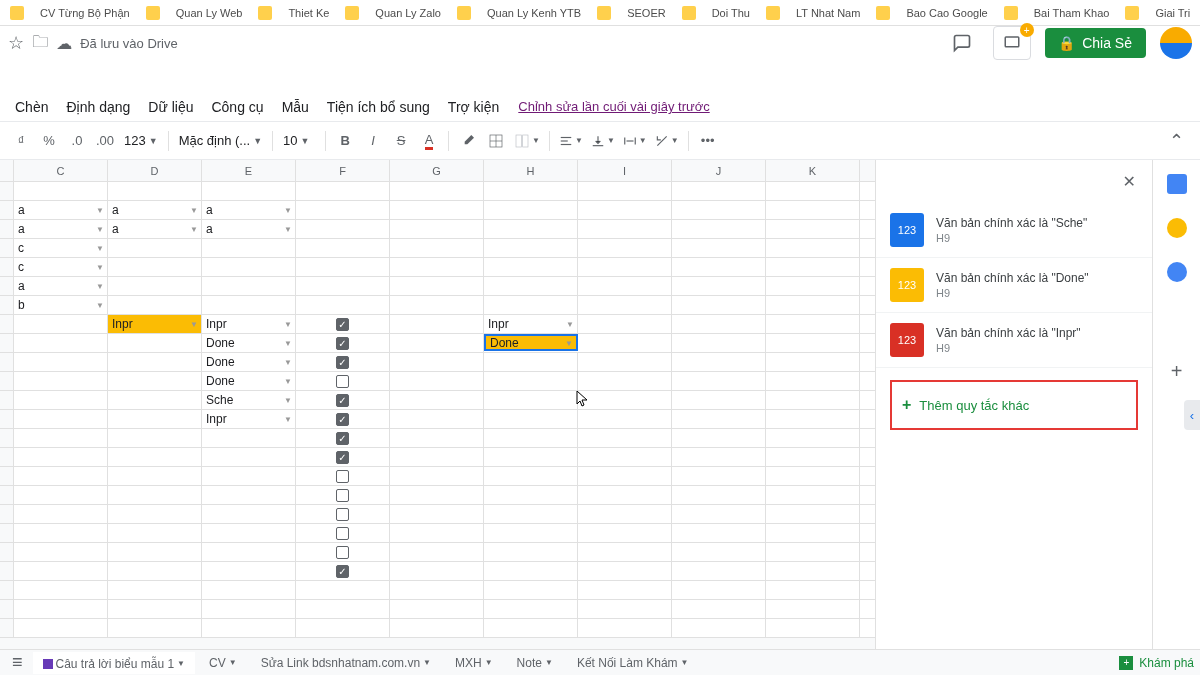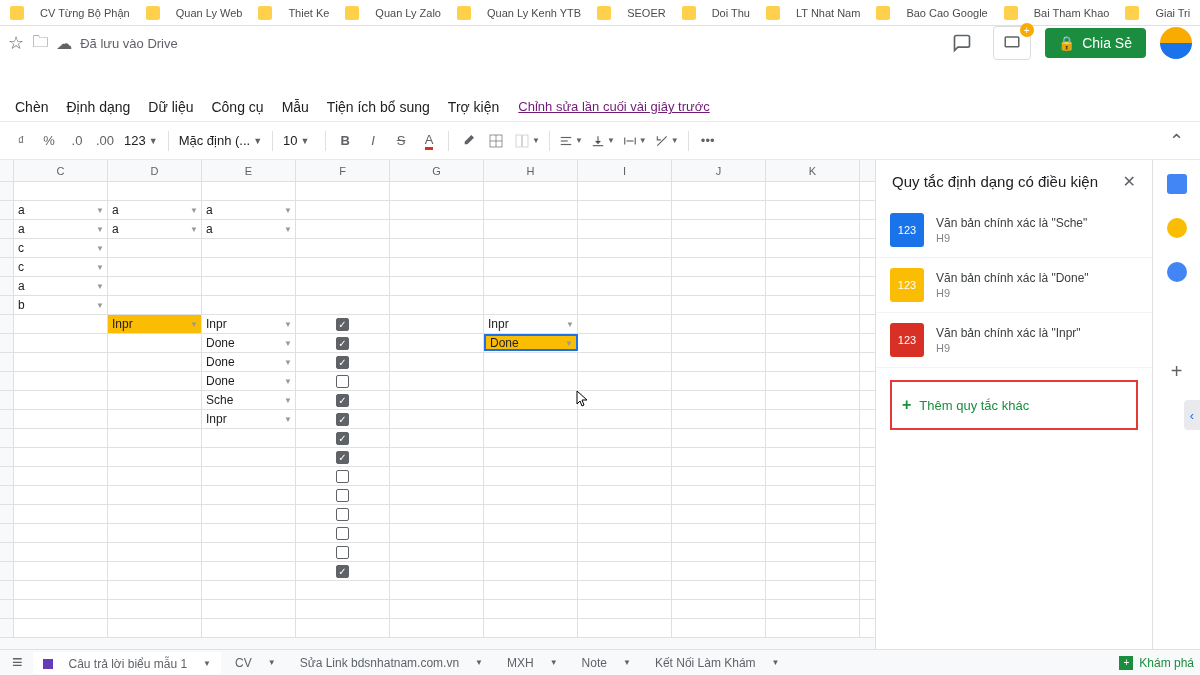--- a/index.html
+++ b/index.html
@@ -48,21 +48,21 @@
 .sb-close { margin-left: auto; font-size: 16px; color: #5f6368; cursor: pointer; }
 .rule { display: flex; align-items: center; padding: 10px 14px; border-bottom: 1px solid #f1f3f4; gap: 12px; }
 .rule-sw { width: 34px; height: 34px; border-radius: 3px; display: flex; align-items: center; justify-content: center; color: #fff; font-size: 11px; }
 .rule-info { flex: 1; }
 .rule-title { font-size: 12px; color: #3c4043; }
 .rule-sub { font-size: 11px; color: #80868b; margin-top: 2px; }
 .add-rule { margin: 12px 14px; padding: 14px 10px; border: 2px solid #e53935; display: flex; align-items: center; gap: 8px; color: #1a8e3e; font-size: 13px; }
 .right-rail { width: 48px; border-left: 1px solid #e0e0e0; display: flex; flex-direction: column; align-items: center; padding-top: 14px; gap: 24px; }
 .rail-ic { width: 20px; height: 20px; border-radius: 3px; }
 .tabs { height: 26px; display: flex; align-items: center; border-top: 1px solid #e0e0e0; padding: 0 6px; gap: 4px; font-size: 12px; position: absolute; bottom: 0; left: 0; right: 0; background: #f8f9fa; }
-.tab { padding: 3px 10px; display: flex; align-items: center; gap: 16px; color: #5f6368; }
+.tab { padding: 3px 10px; display: flex; align-items: center; gap: 3px; color: #5f6368; }
 .tab.active { background: #fff; border-top: 2px solid transparent; color: #5f6368; }
 .tab .tdd { font-size: 8px; }
 .tabs-right { margin-left: auto; display: flex; align-items: center; gap: 6px; color: #1a8e3e; }
 .color-a { border-bottom: 3px solid #d93025; }
 .cursor { position: absolute; left: 576px; top: 230px; pointer-events: none; }
 .h-scroll { position: absolute; bottom: 26px; left: 0; right: 325px; height: 12px; background: #f8f9fa; border-top: 1px solid #e0e0e0; }
 .side-tab { position: absolute; right: 0; top: 400px; width: 16px; height: 30px; background: #e8eaed; border-radius: 4px 0 0 4px; display: flex; align-items: center; justify-content: center; color: #1a73e8; }
 </style>
 </head>
 <body>
@@ -609,21 +609,20 @@
       </div>
     <div class="cursor">
       <svg width="14" height="18" viewBox="0 0 14 18">
           <path d="M1 1l0 13 3-3 2 5 2-1-2-5 5 0z" fill="#fff" stroke="#000" stroke-width="1"></path>
         </svg>
     </div>
   </div>
 
   <div class="sidebar">
     <div class="sb-header">
-      <span>Quy tắc định dạng có điều kiện</span>
       <span class="sb-close">✕</span>
     </div>
     <div id="rules">
   <div class="rule">
     <div class="rule-sw" style="background:#1a73e8">123</div>
     <div class="rule-info">
       <div class="rule-title">Văn bản chính xác là "Sche"</div>
       <div class="rule-sub">H9</div>
     </div>
   </div>

